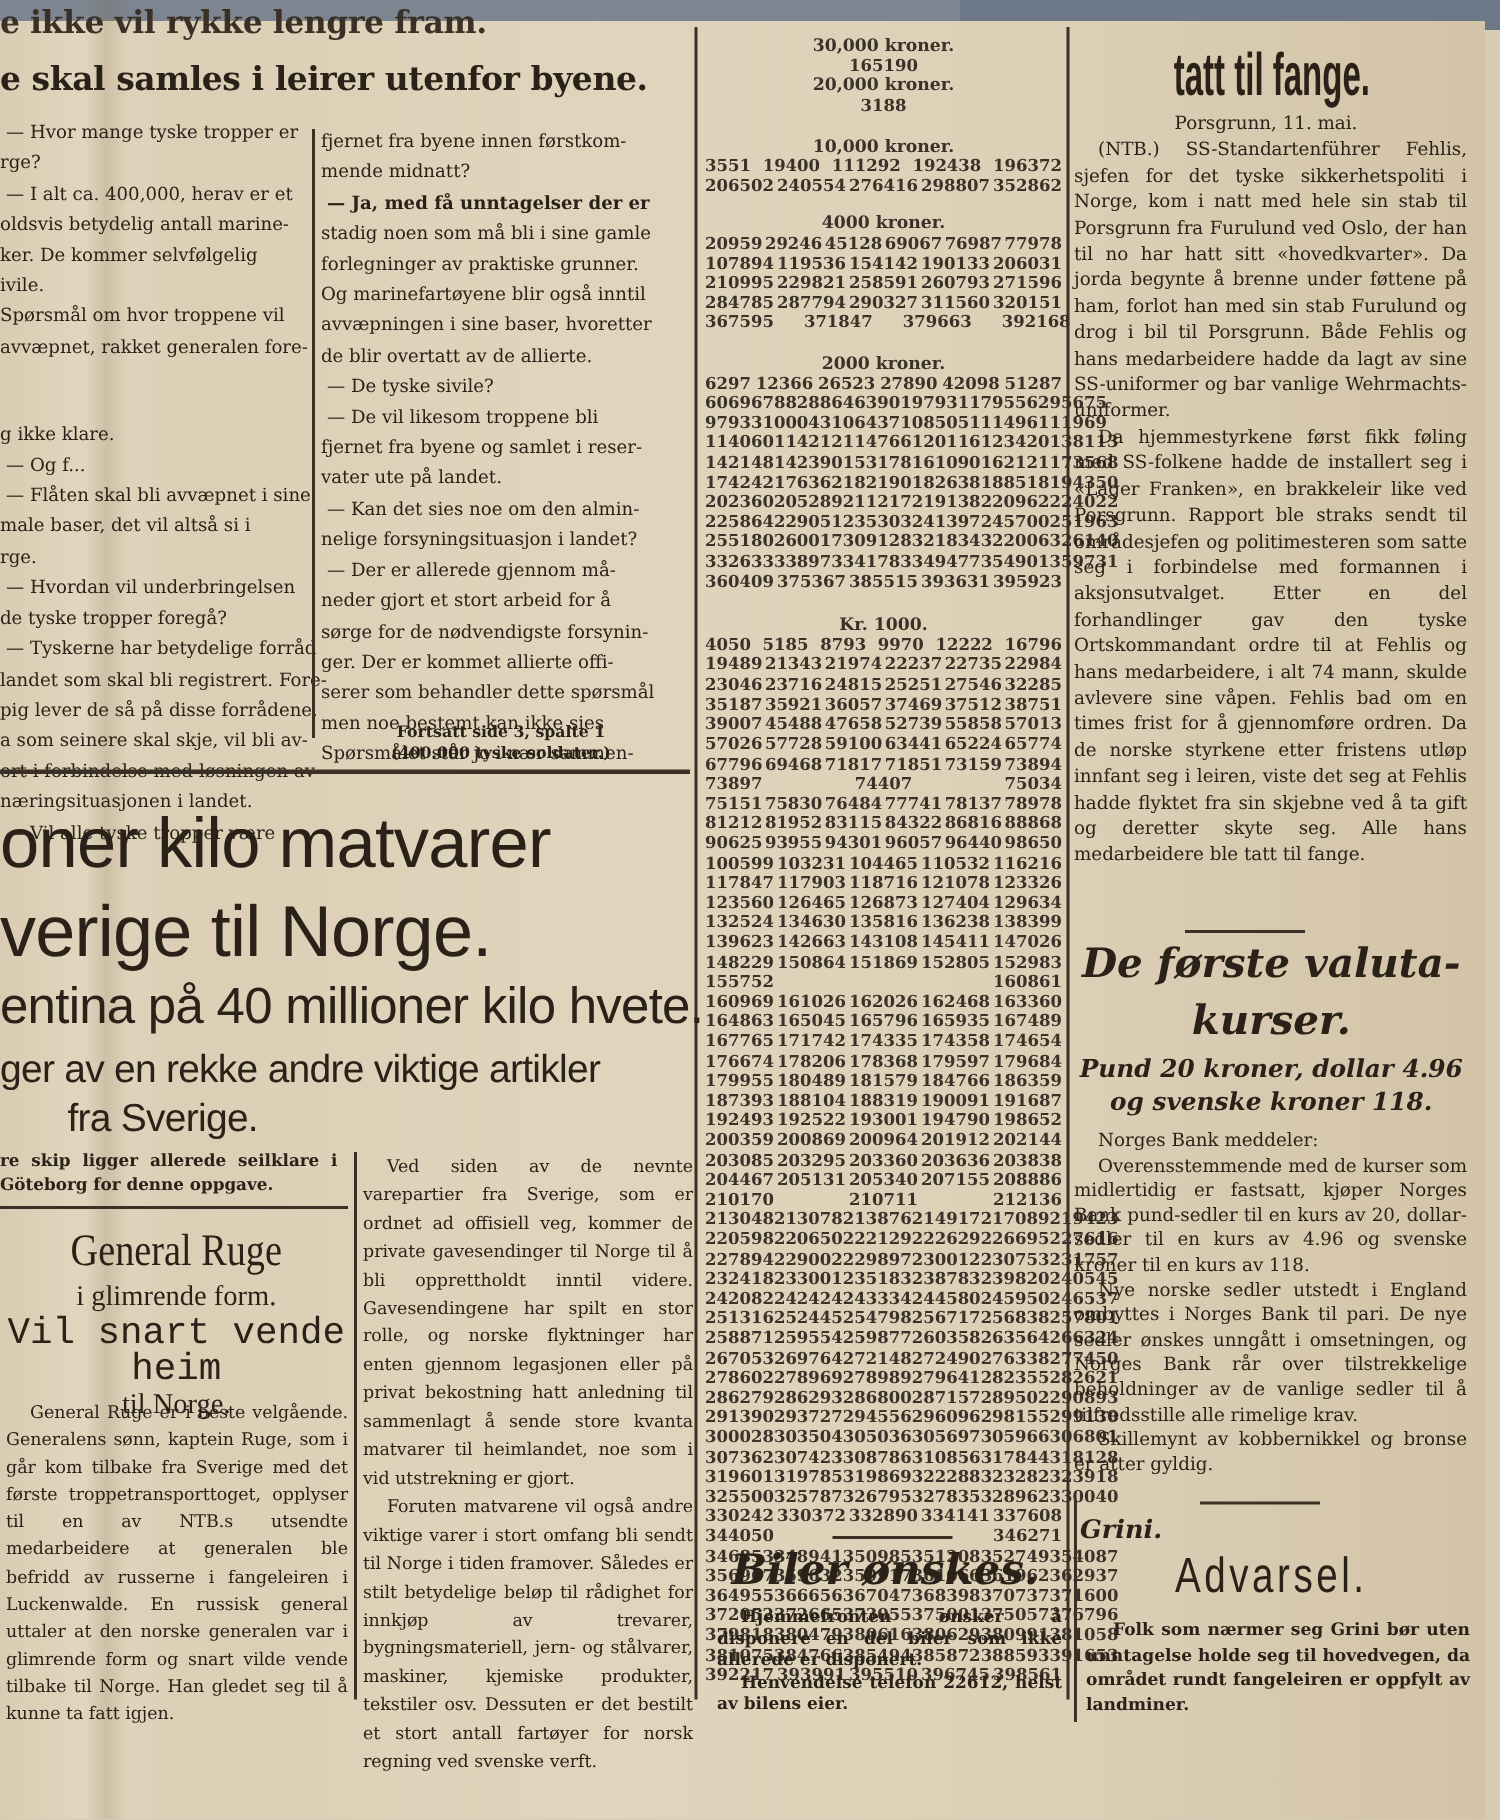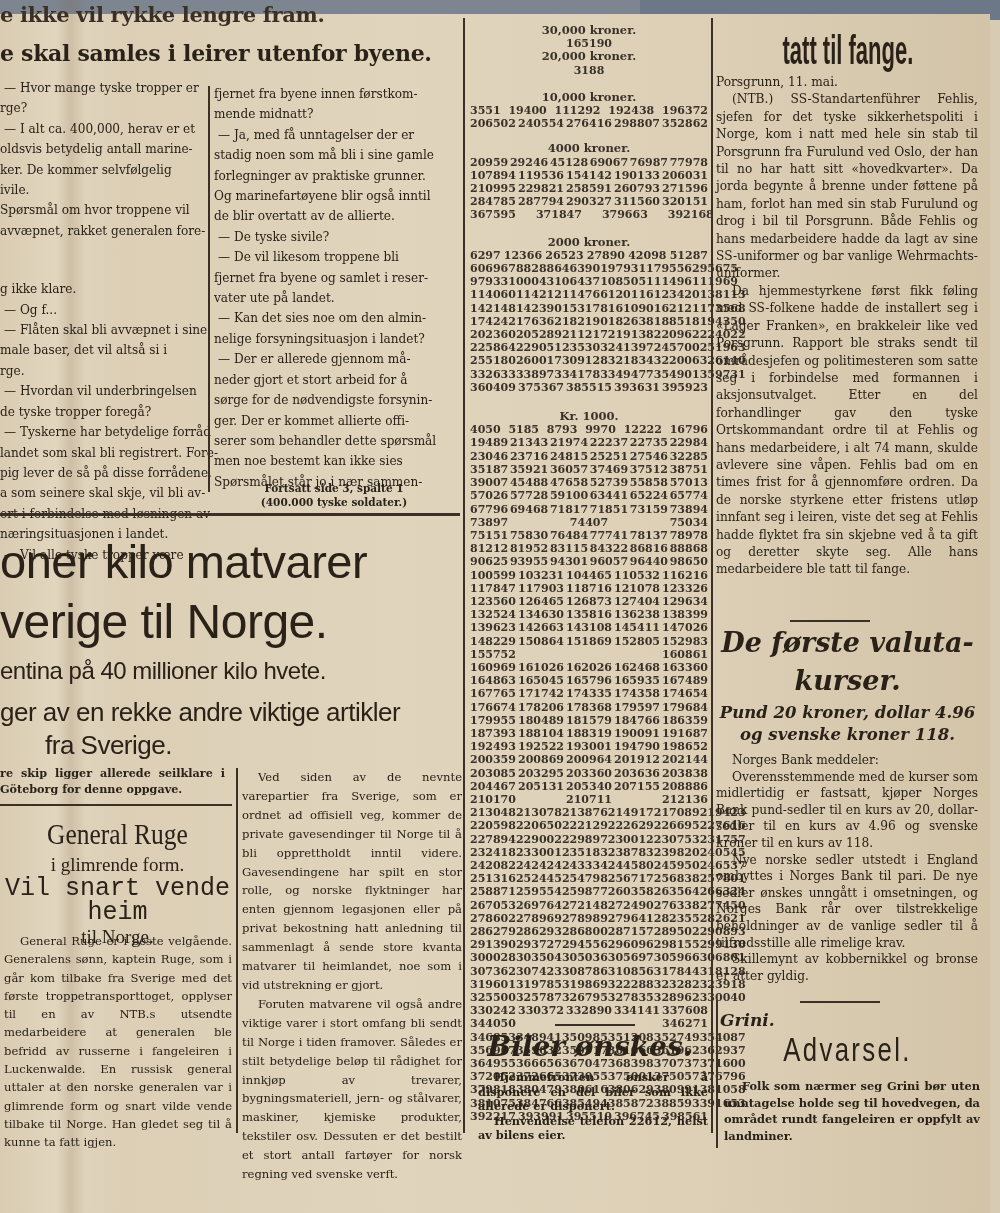--- a/index.html
+++ b/index.html
@@ -61,24 +61,25 @@
     <div style="white-space: nowrap;">pig lever de så på disse forrådene.</div>
     <div style="white-space: nowrap;">a som seinere skal skje, vil bli av-</div>
     <div style="white-space: nowrap;">ort i forbindelse med løsningen av</div>
     <div style="white-space: nowrap;">næringsituasjonen i landet.</div>
     <div style="white-space: nowrap; padding-left: 4px;">— Vil alle tyske tropper være</div>
   </div>
 <div class="vrule" style="left:208px;top:86px;height:406px;"></div>
 <div class="abs col" id="tl2" style="left:214px;top:84px;width:240px;font-size:12.1px;line-height:20.4px;">
     <div style="white-space: nowrap;">fjernet fra byene innen førstkom-</div>
     <div style="white-space: nowrap;">mende midnatt?</div>
-    <div style="white-space: nowrap; padding-left: 4px;">— Ja, med få unntagelser der er</div>
+    <div style="white-space: nowrap; padding-left: 4px; font-weight: bold;">— Ja, med få unntagelser der er</div>
     <div style="white-space: nowrap;">stadig noen som må bli i sine gamle</div>
     <div style="white-space: nowrap;">forlegninger av praktiske grunner.</div>
     <div style="white-space: nowrap;">Og marinefartøyene blir også inntil</div>
+    <div style="white-space: nowrap;">avvæpningen i sine baser, hvoretter</div>
     <div style="white-space: nowrap;">de blir overtatt av de allierte.</div>
     <div style="white-space: nowrap; padding-left: 4px;">— De tyske sivile?</div>
     <div style="white-space: nowrap; padding-left: 4px;">— De vil likesom troppene bli</div>
     <div style="white-space: nowrap;">fjernet fra byene og samlet i reser-</div>
     <div style="white-space: nowrap;">vater ute på landet.</div>
     <div style="white-space: nowrap; padding-left: 4px;">— Kan det sies noe om den almin-</div>
     <div style="white-space: nowrap;">nelige forsyningsituasjon i landet?</div>
     <div style="white-space: nowrap; padding-left: 4px;">— Der er allerede gjennom må-</div>
     <div style="white-space: nowrap;">neder gjort et stort arbeid for å</div>
     <div style="white-space: nowrap;">sørge for de nødvendigste forsynin-</div>
@@ -639,21 +640,21 @@
 <div class="abs ital center" style="left:470px;top:1028px;width:240px;font-size:28px;line-height:38px;">Biler ønskes.</div>
 <div class="abs col" id="biler" style="left:478px;top:1070px;width:230px;font-size:11.3px;line-height:14.5px;font-weight:bold;">
     <p class="ind">Hjemmefronten ønsker å disponere en del biler som ikke allerede er disponert.</p>
     <p class="ind">Henvendelse telefon 22612, helst av bilens eier.</p>
   </div>
 
 <div class="abs center" style="left:715px;top:28px;width:265px;">
   <span class="cond" style="font-size:40px;line-height:44px;transform:scaleX(.55);">tatt til fange.</span>
 </div>
 <div class="abs col" style="left:716px;top:74px;width:262px;font-size:12.2px;line-height:17.4px;">
-  <p style="text-align:left;padding-right:6px;">Porsgrunn, 11. mai.</p>
+  <p style="text-align:center;padding-right:6px;">Porsgrunn, 11. mai.</p>
   <p class="ind">(NTB.) SS-Standartenführer Fehlis, sjefen for det tyske sikkerhetspoliti i Norge, kom i natt med hele sin stab til Porsgrunn fra Furulund ved Oslo, der han til no har hatt sitt «hovedkvarter». Da jorda begynte å brenne under føttene på ham, forlot han med sin stab Furulund og drog i bil til Porsgrunn. Både Fehlis og hans medarbeidere hadde da lagt av sine SS-uniformer og bar vanlige Wehrmachts-uniformer.</p>
   <p class="ind">Da hjemmestyrkene først fikk føling med SS-folkene hadde de installert seg i «Lager Franken», en brakkeleir like ved Porsgrunn. Rapport ble straks sendt til områdesjefen og politimesteren som satte seg i forbindelse med formannen i aksjonsutvalget. Etter en del forhandlinger gav den tyske Ortskommandant ordre til at Fehlis og hans medarbeidere, i alt 74 mann, skulde avlevere sine våpen. Fehlis bad om en times frist for å gjennomføre ordren. Da de norske styrkene etter fristens utløp innfant seg i leiren, viste det seg at Fehlis hadde flyktet fra sin skjebne ved å ta gift og deretter skyte seg. Alle hans medarbeidere ble tatt til fange.</p>
 </div>
 
 <div class="hrule" style="left:790px;top:620px;width:80px;"></div>
 <div class="abs ital center" style="left:715px;top:624px;width:265px;font-size:27px;line-height:38px;">
   <div>De første valuta-</div>
   <div>kurser.</div>
 </div>
 <div class="abs ital center" style="left:715px;top:702px;width:265px;font-size:16.5px;line-height:22px;">
@@ -668,21 +669,21 @@
 </div>
 
 <div class="hrule" style="left:800px;top:1001px;width:80px;"></div>
 <div class="abs ital" style="left:720px;top:1010px;font-size:17px;">Grini.</div>
 <div class="abs center" style="left:715px;top:1030px;width:265px;font-family:'Liberation Sans',sans-serif;font-size:33px;line-height:40px;letter-spacing:3px;transform:scaleX(.78);">Advarsel.</div>
 <div class="abs col" style="left:724px;top:1078px;width:256px;font-size:11.4px;line-height:16.5px;font-weight:bold;text-indent:18px;">Folk som nærmer seg Grini bør uten unntagelse holde seg til hovedvegen, da området rundt fangeleiren er oppfylt av landminer.</div>
 <div class="vrule" style="left:716px;top:1000px;height:148px;"></div>
 
 <div class="abs big" style="left:0;top:536px;font-size:47px;line-height:52px;">oner kilo matvarer</div>
 <div class="abs big" style="left:0;top:596px;font-size:48px;line-height:52px;">verige til Norge.</div>
-<div class="abs big" style="left:0;top:656px;font-size:24px;line-height:30px;">entina på 40 millioner kilo hvete.</div>
+<div class="abs big" style="left:0;top:656px;font-size:34px;line-height:30px;">entina på 40 millioner kilo hvete.</div>
 <div class="abs big" style="left:0;top:697px;font-size:26px;line-height:30px;">ger av en rekke andre viktige artikler</div>
 <div class="abs big" style="left:45px;top:730px;font-size:26px;line-height:30px;">fra Sverige.</div>
 <div class="abs col" style="left:0;top:765px;width:225px;font-size:11.2px;line-height:16px;font-weight:bold;">re skip ligger allerede seilklare i Göteborg for denne oppgave.</div>
 <div class="hrule" style="left:0;top:804px;width:232px;height:1.5px;"></div>
 <div class="vrule" style="left:236px;top:768px;height:365px;width:1.5px;"></div>
 <div class="abs col" style="left:242px;top:768px;width:220px;font-size:11.6px;line-height:18.9px;">
   <p class="ind">Ved siden av de nevnte varepartier fra Sverige, som er ordnet ad offisiell veg, kommer de private gavesendinger til Norge til å bli opprettholdt inntil videre. Gavesendingene har spilt en stor rolle, og norske flyktninger har enten gjennom legasjonen eller på privat bekostning hatt anledning til sammenlagt å sende store kvanta matvarer til heimlandet, noe som i vid utstrekning er gjort.</p>
   <p class="ind">Foruten matvarene vil også andre viktige varer i stort omfang bli sendt til Norge i tiden framover. Således er stilt betydelige beløp til rådighet for innkjøp av trevarer, bygningsmateriell, jern- og stålvarer, maskiner, kjemiske produkter, tekstiler osv. Dessuten er det bestilt et stort antall fartøyer for norsk regning ved svenske verft.</p>
 </div>
 

